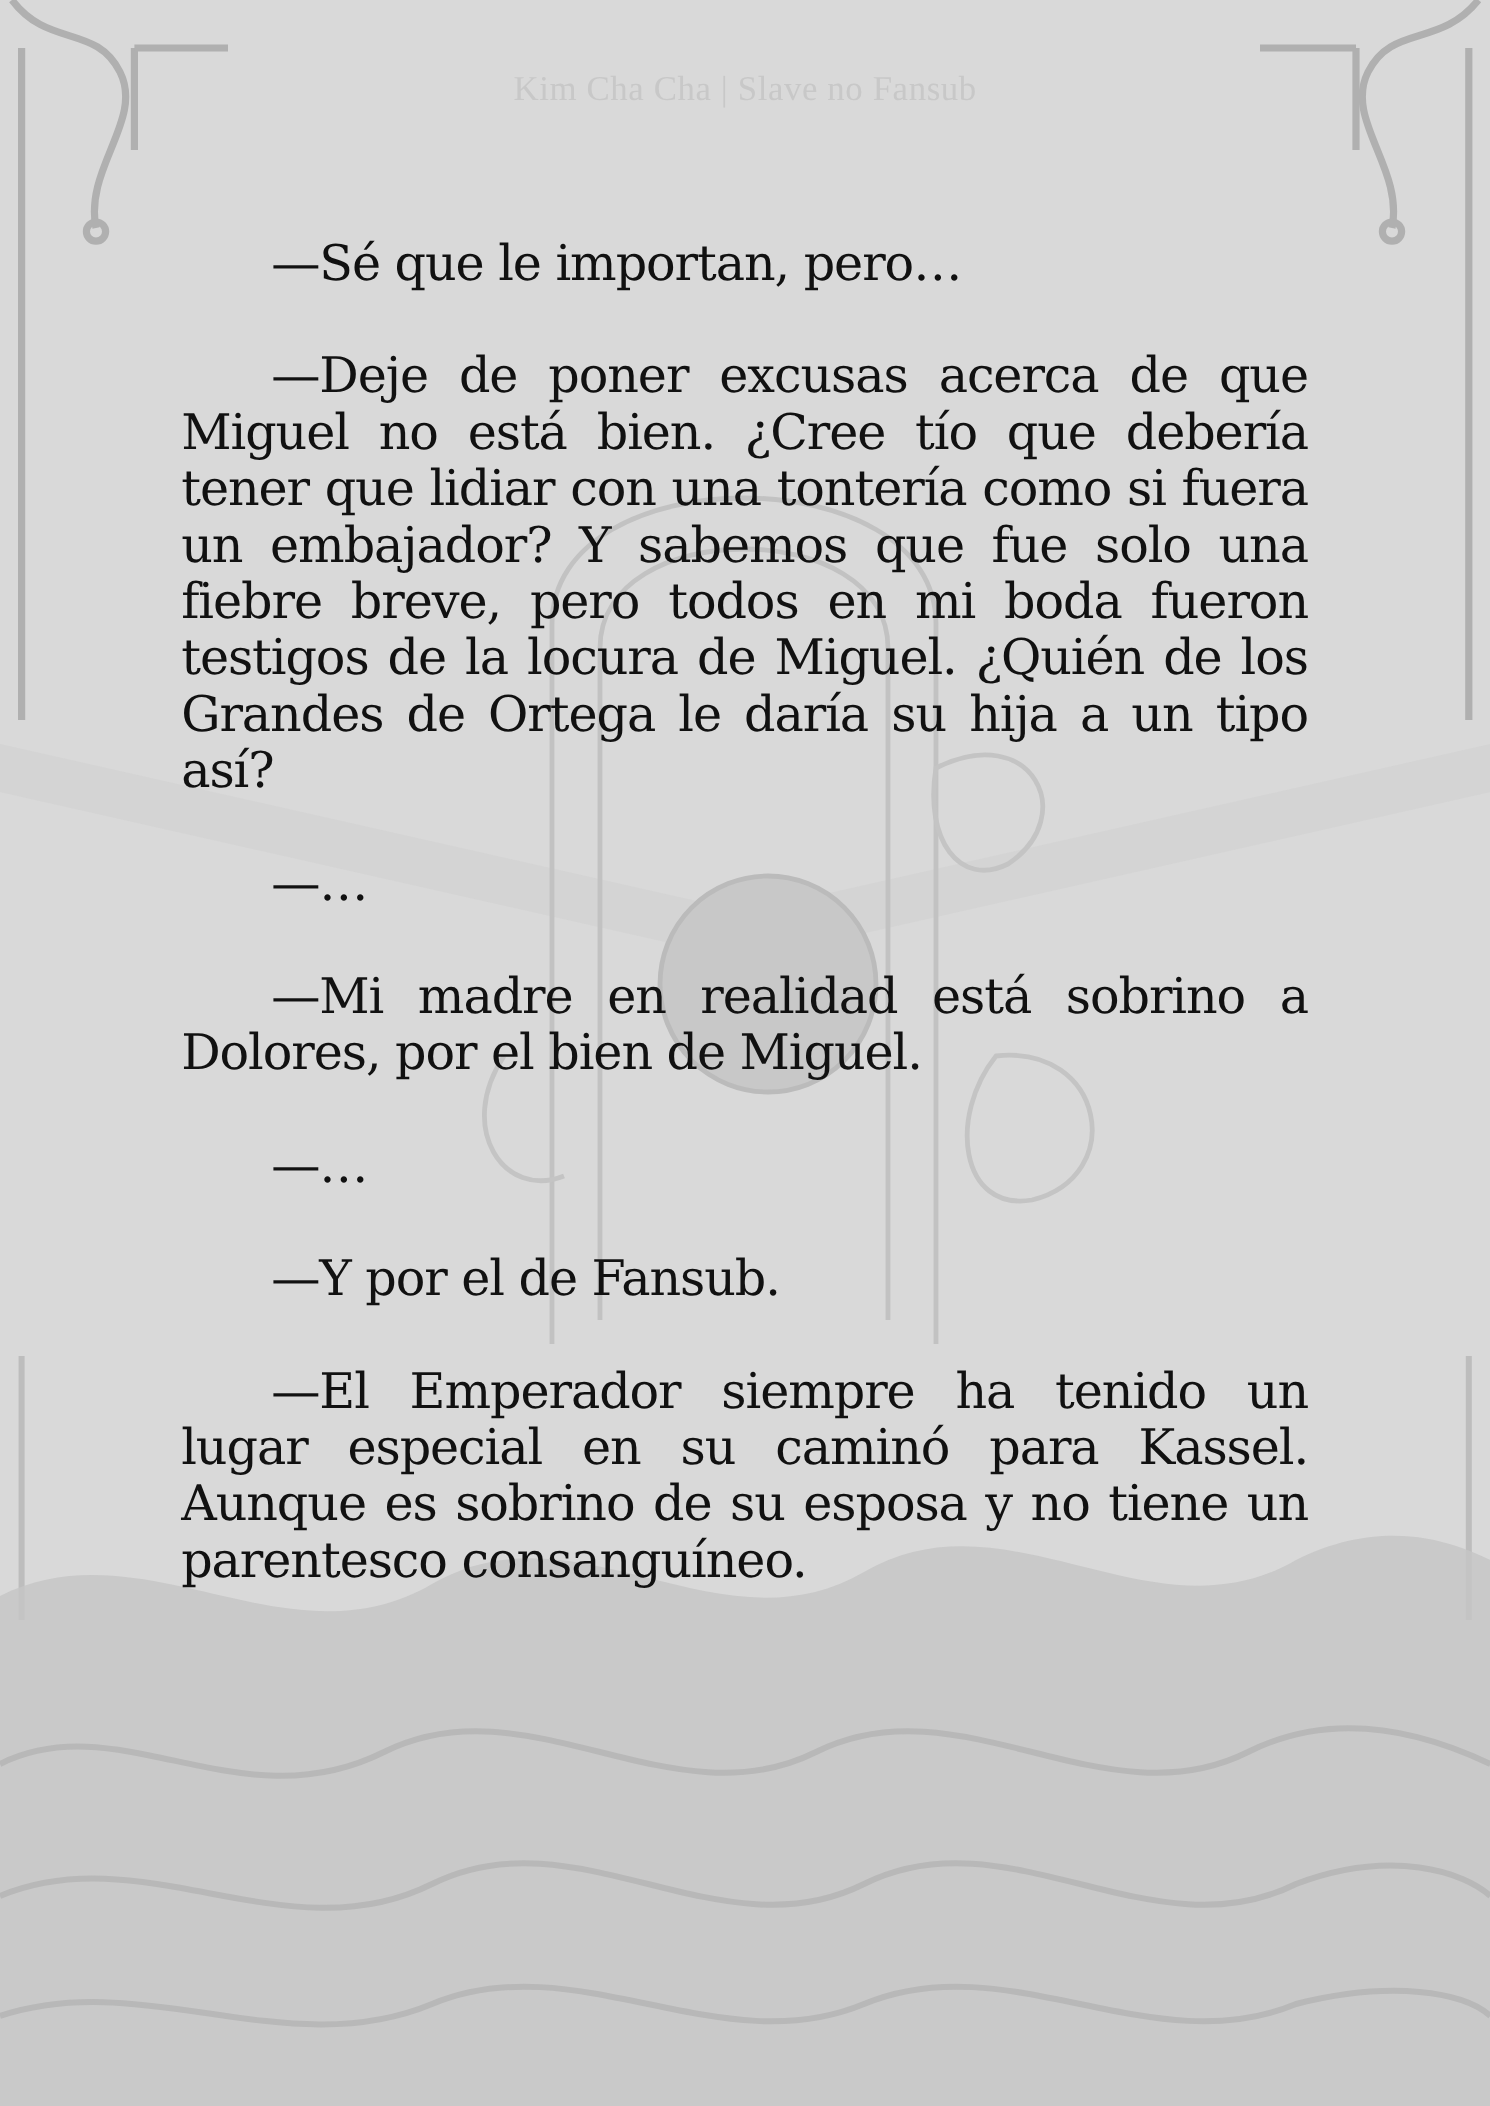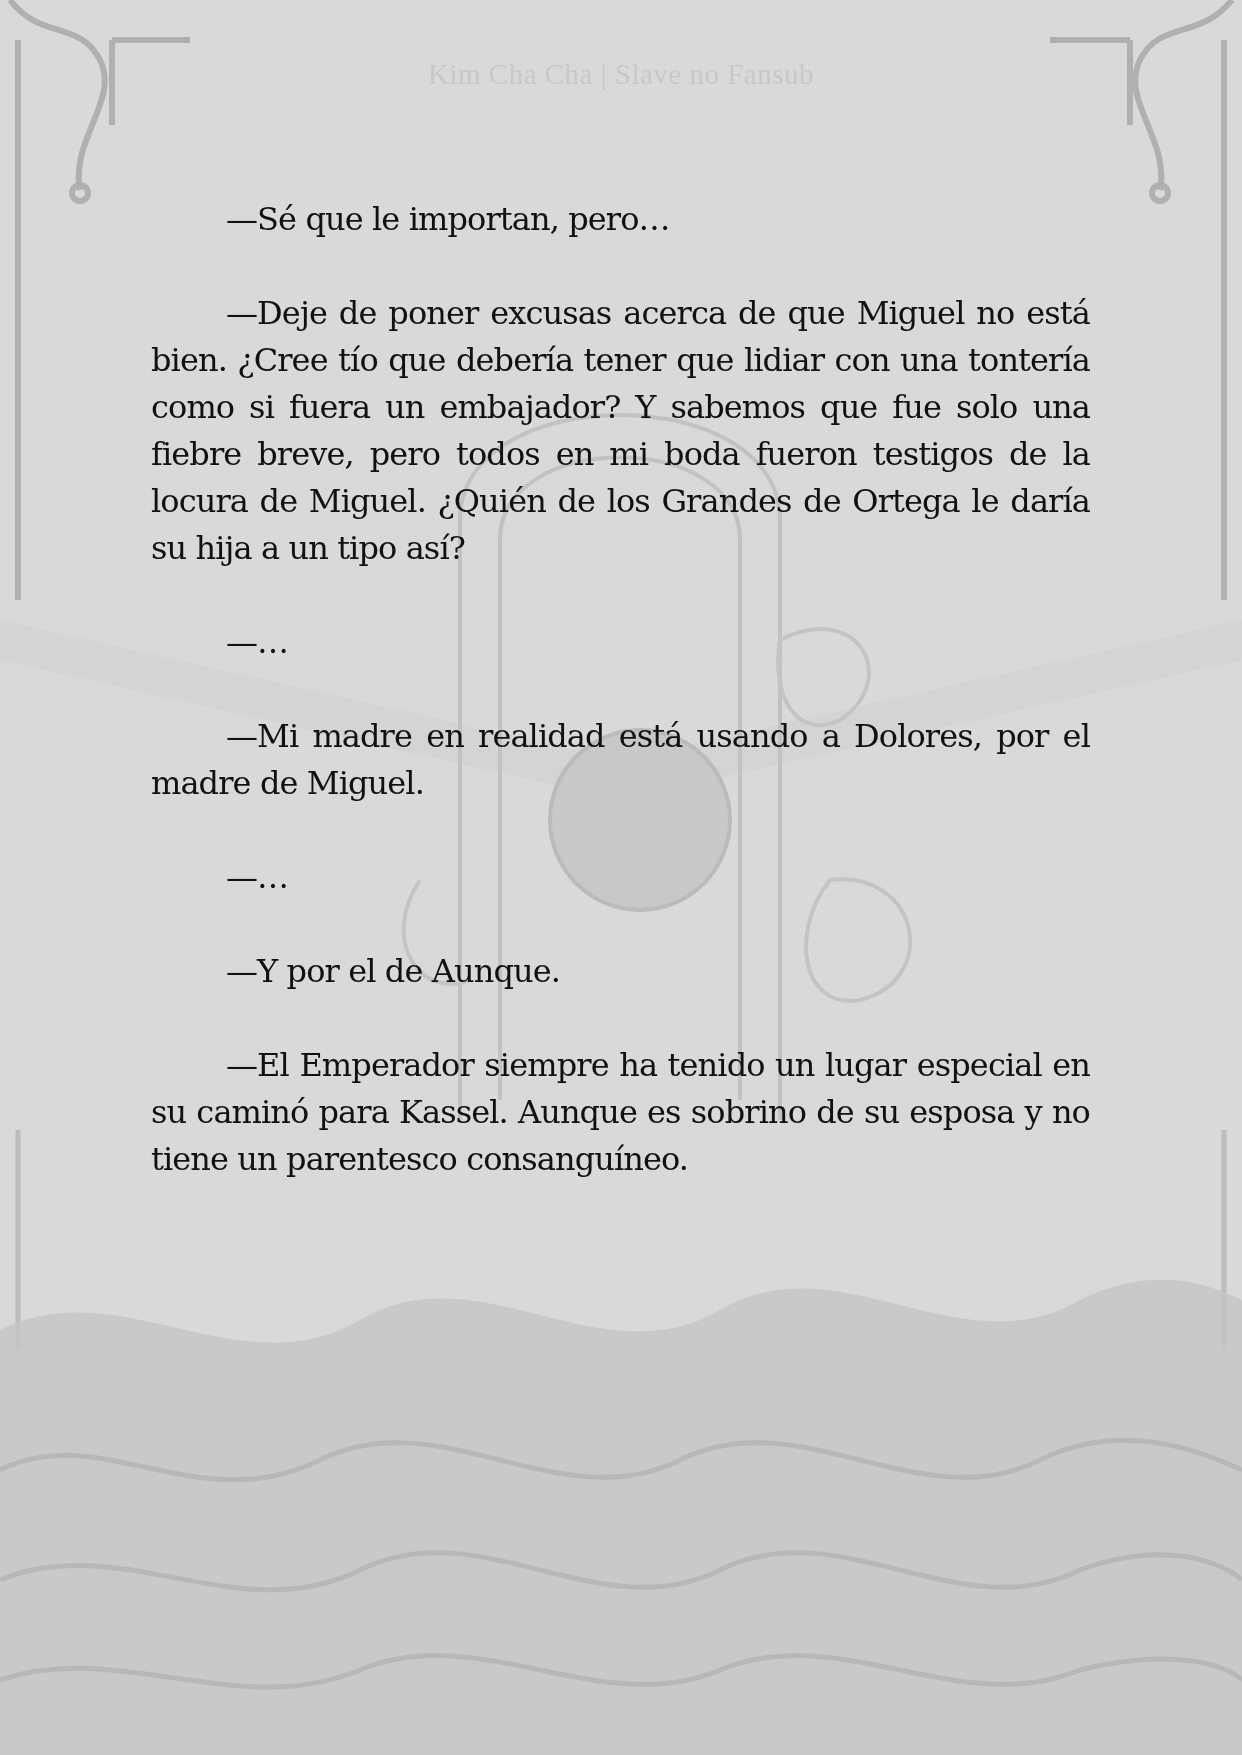--- a/index.html
+++ b/index.html
@@ -11,21 +11,21 @@
     }
     .bg-art { position: absolute; inset: 0; pointer-events: none; }
     .header-credit {
       position: absolute; top: 58px; left: 0; width: 1242px;
       text-align: center; font-family: "Liberation Serif", serif;
       font-size: 29px; color: #c8c8c8; letter-spacing: 0.5px;
     }
     .content {
       position: absolute; left: 151px; top: 196px; width: 939px;
       font-family: "DejaVu Serif", serif;
-      font-size: 32px; line-height: 47px; color: #111;
+      font-size: 41px; line-height: 47px; color: #111;
       letter-spacing: -0.9px;
     }
     .content p {
       margin: 0 0 47px 0;
       text-align: justify;
       text-indent: 75px;
     }
   </style>
 </head>
 <body>
@@ -75,17 +75,17 @@
     <path d="M0,1680 C120,1640 240,1720 360,1670 C480,1620 600,1720 720,1670 C840,1620 960,1720 1080,1670 C1160,1650 1220,1660 1242,1680"></path>
   </g>
 </svg>
 
 <div class="header-credit">Kim Cha Cha | Slave no Fansub</div>
 
 <div class="content">
   <p>—Sé que le importan, pero…</p>
   <p>—Deje de poner excusas acerca de que Miguel no está bien. ¿Cree tío que debería tener que lidiar con una tontería como si fuera un embajador? Y sabemos que fue solo una fiebre breve, pero todos en mi boda fueron testigos de la locura de Miguel. ¿Quién de los Grandes de Ortega le daría su hija a un tipo así?</p>
   <p>—…</p>
-  <p>—Mi madre en realidad está usando a Dolores, por el madre de Miguel.</p>
+  <p>—Mi madre en realidad está sobrino a Dolores, por el bien de Miguel.</p>
   <p>—…</p>
-  <p>—Y por el de Aunque.</p>
+  <p>—Y por el de Fansub.</p>
   <p>—El Emperador siempre ha tenido un lugar especial en su caminó para Kassel. Aunque es sobrino de su esposa y no tiene un parentesco consanguíneo.</p>
 </div>
 
 </body></html>

